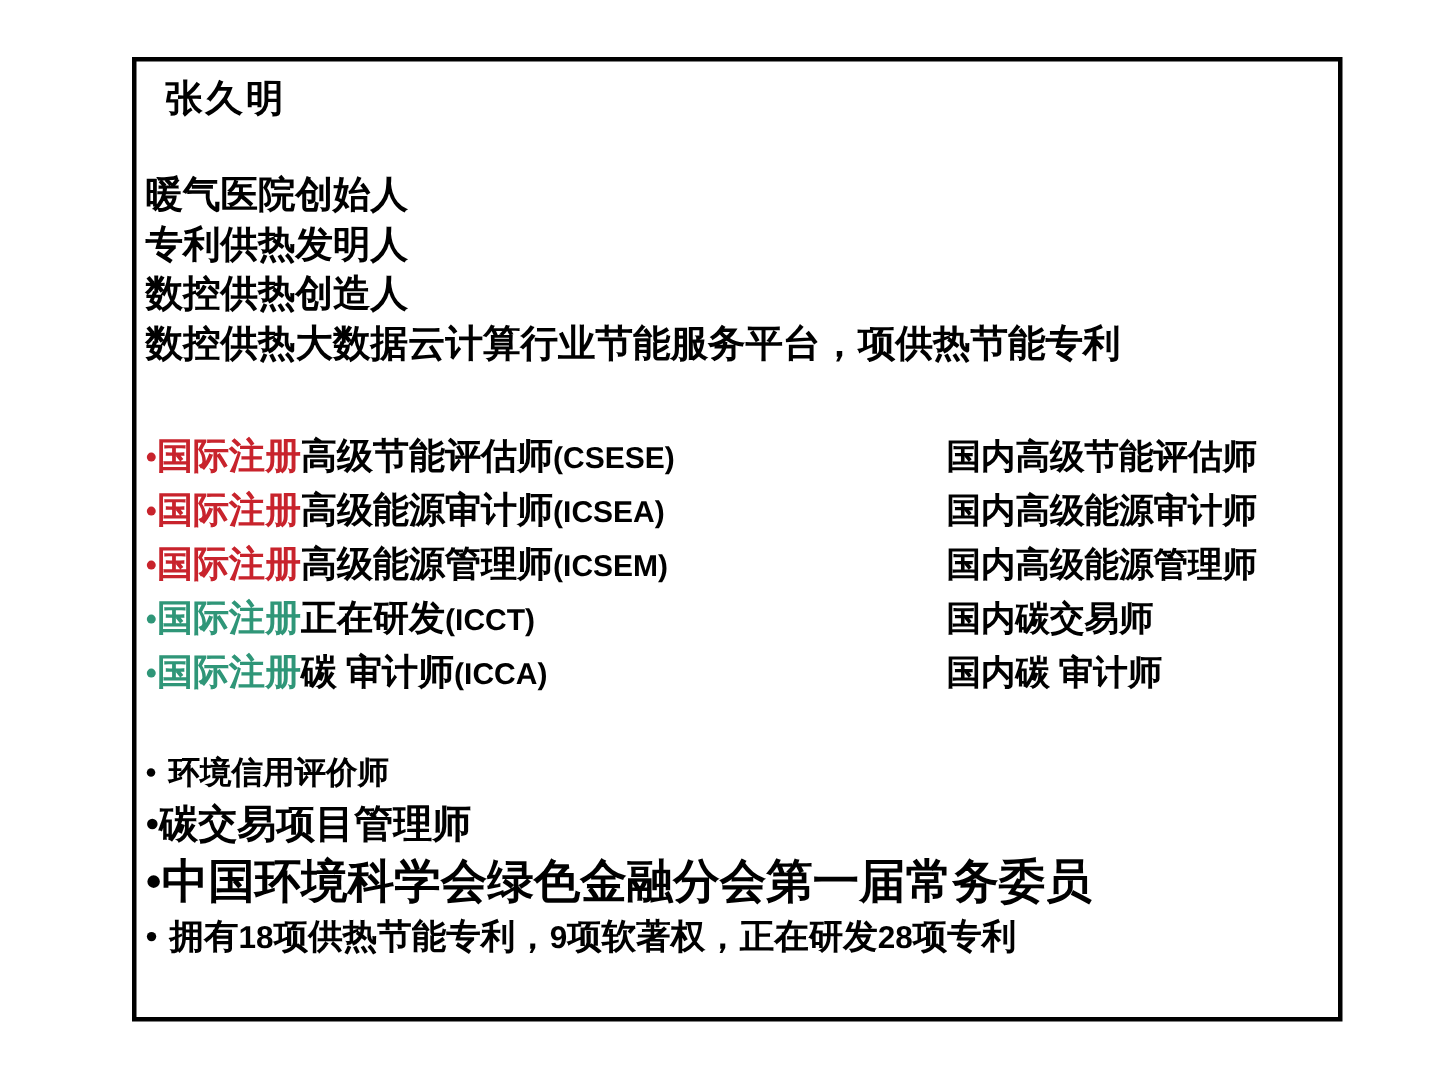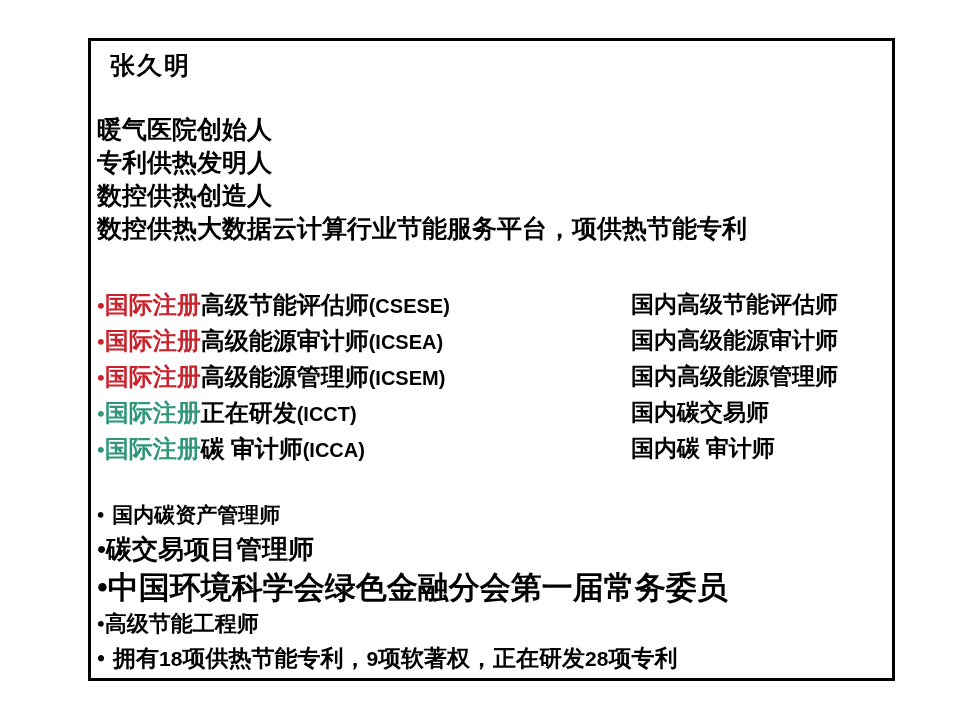--- a/index.html
+++ b/index.html
@@ -124,30 +124,27 @@
         <span class="domestic">国内碳交易师</span>
       </div>
       <div class="cert-row" data-accent="green">
         <span class="bullet">•</span><span class="prefix">国际注册</span><span class="cname">碳 审计师</span><span class="code">(ICCA)</span>
         <span class="domestic">国内碳 审计师</span>
       </div>
     </div>
 
     <div class="others">
       <div class="other-row other-0 sp">
-        <span class="bullet">•</span><span>国内碳资产管理师</span>
+        <span class="bullet">•</span><span>环境信用评价师</span>
       </div>
       <div class="other-row other-1">
         <span class="bullet">•</span><span>碳交易项目管理师</span>
       </div>
       <div class="other-row other-2">
         <span class="bullet">•</span><span>中国环境科学会绿色金融分会第一届常务委员</span>
-      </div>
-      <div class="other-row other-3">
-        <span class="bullet">•</span><span>高级节能工程师</span>
       </div>
       <div class="other-row patent-row sp">
         <span class="bullet">•</span><span>拥有</span><span class="num">18</span><span>项供热节能专利，</span><span class="num">9</span><span>项软著权，正在研发</span><span class="num">28</span><span>项专利</span>
       </div>
     </div>
 
   </div>
 </div>
 
 </body></html>

